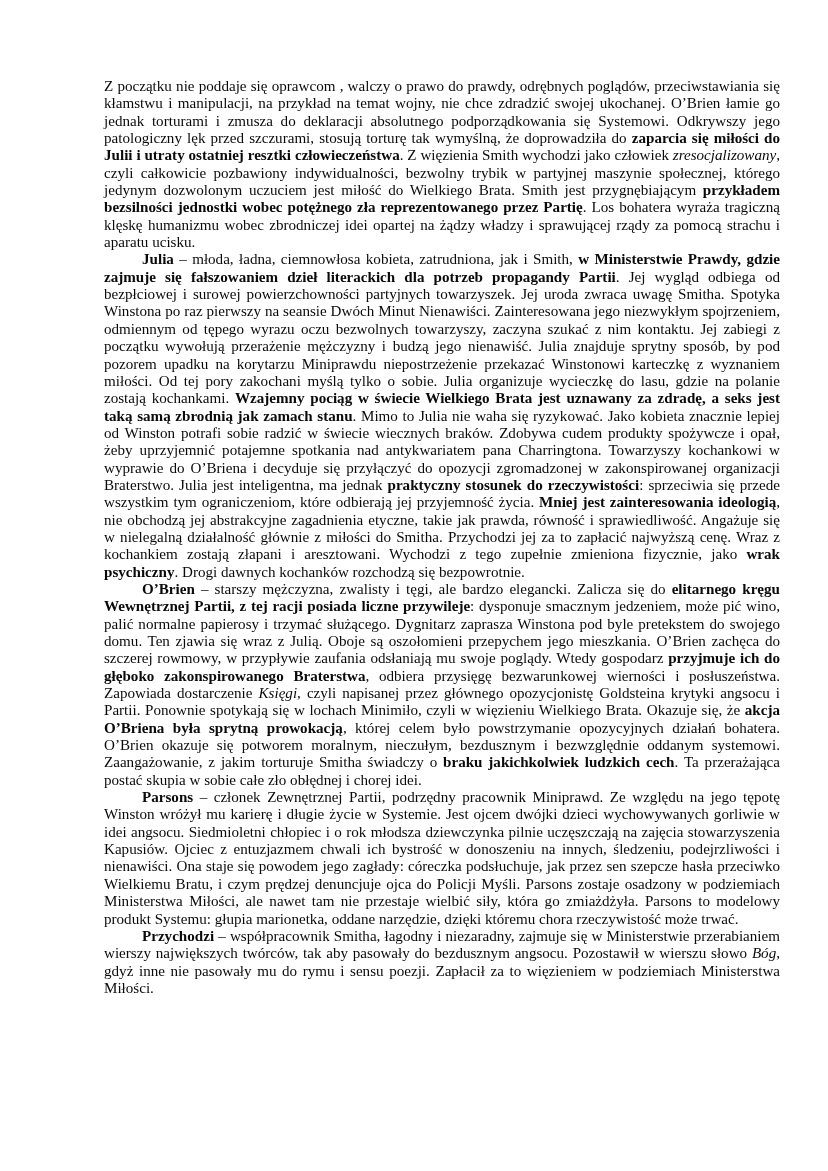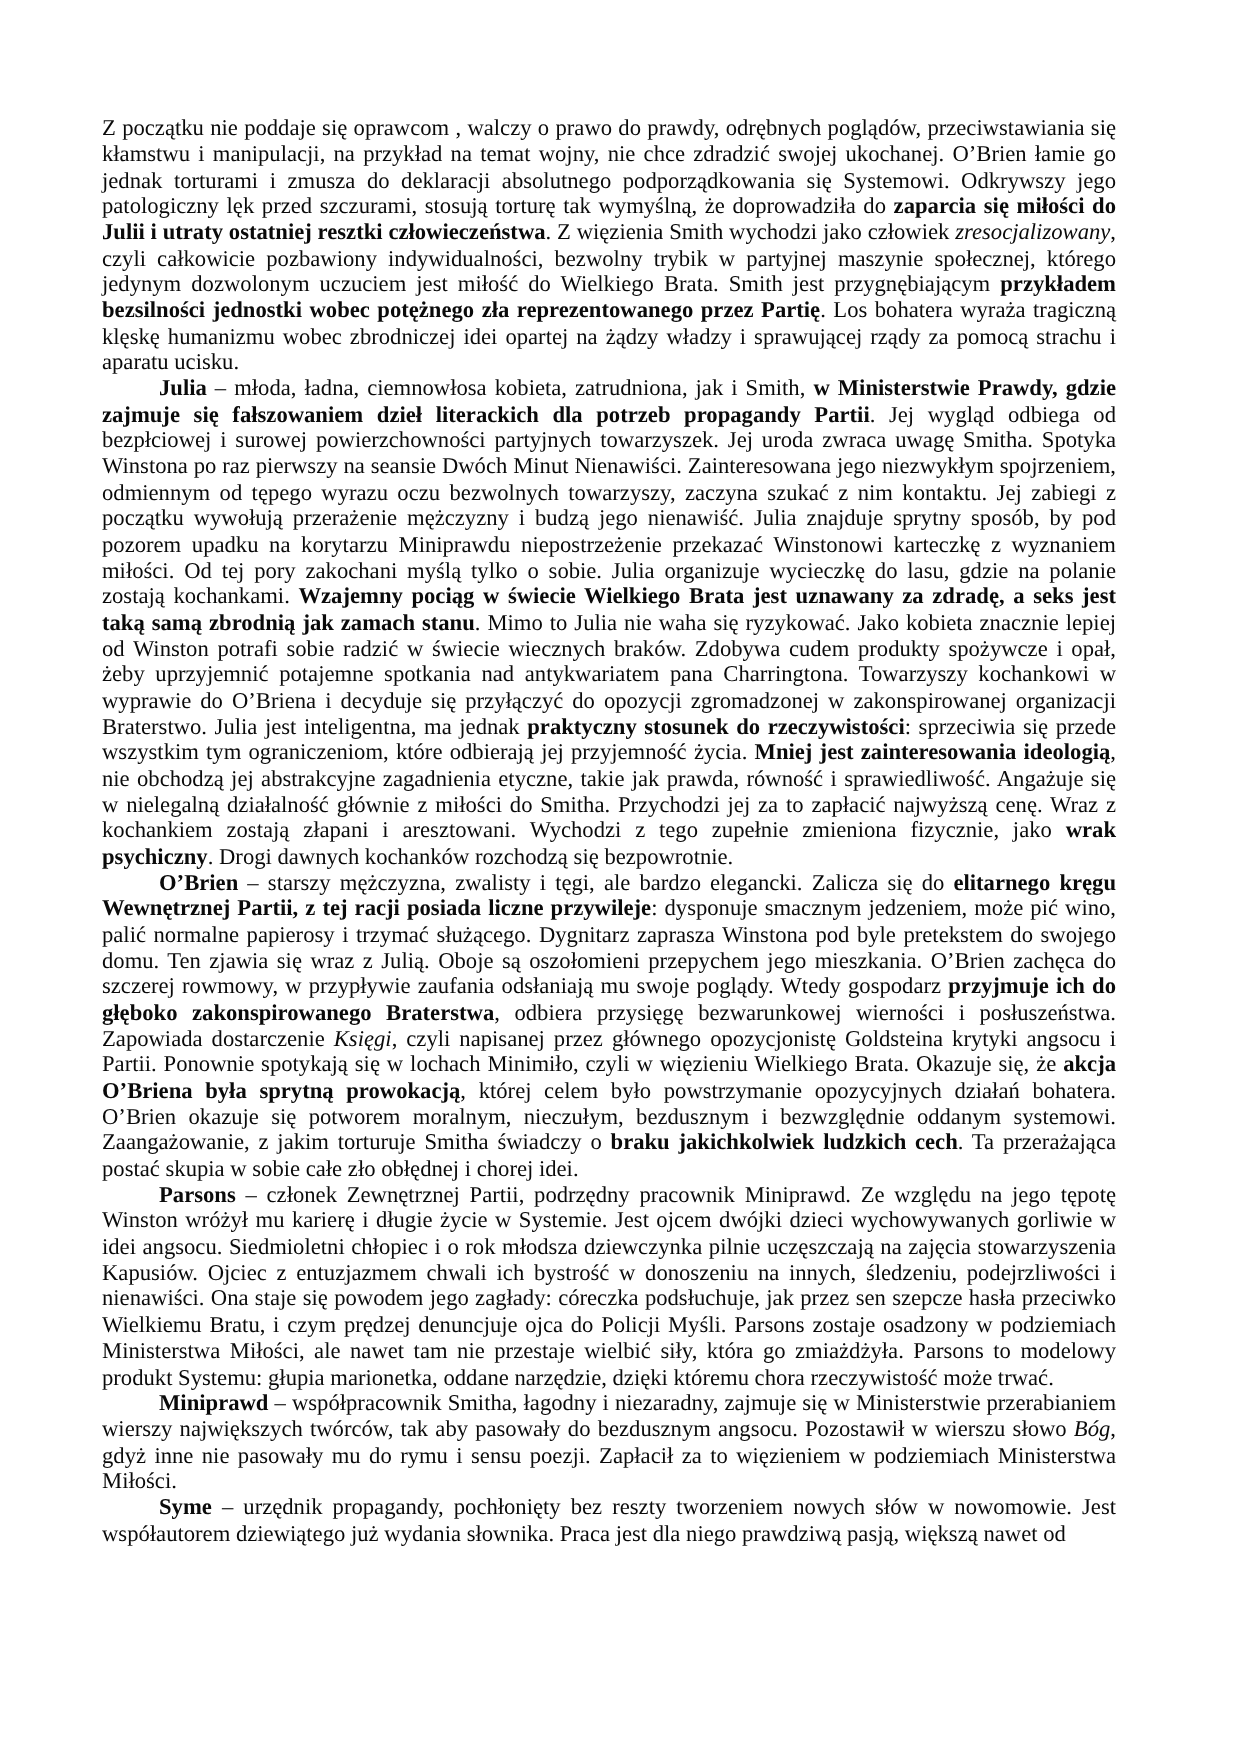--- a/index.html
+++ b/index.html
@@ -13,21 +13,21 @@
     font-family: "Liberation Serif", "DejaVu Serif", serif;
     color: #000000;
     overflow: hidden;
   }
   #page {
     width: 756px;
     height: 1171px;
     position: relative;
     background: #ffffff;
     box-sizing: border-box;
-    padding: 78px 76px 0 68px;
+    padding: 78px 76px 0 104px;
   }
   #doc-body {
     width: 676px;
     font-size: 15.1px;
     line-height: 17.35px;
     text-align: justify;
     text-justify: inter-word;
     -webkit-hyphens: none;
     hyphens: none;
     color: #0a0a0a;
@@ -46,16 +46,15 @@
 </style>
 </head>
 <body>
 
 <div id="page" style="background: rgb(255, 255, 255);">
   <div id="doc-body" style="color: rgb(10, 10, 10);">
       <p class="para noindent"><span>Z początku nie poddaje się oprawcom , walczy o prawo do prawdy, odrębnych poglądów, przeciwstawiania się kłamstwu i manipulacji, na przykład na temat wojny, nie chce zdradzić swojej ukochanej. O’Brien łamie go jednak torturami i zmusza do deklaracji absolutnego podporządkowania się Systemowi. Odkrywszy jego patologiczny lęk przed szczurami, stosują torturę tak wymyślną, że doprowadziła do </span><b>zaparcia się miłości do Julii i utraty ostatniej resztki człowieczeństwa</b><span>. Z więzienia Smith wychodzi jako człowiek </span><i>zresocjalizowany</i><span>, czyli całkowicie pozbawiony indywidualności, bezwolny trybik w partyjnej maszynie społecznej, którego jedynym dozwolonym uczuciem jest miłość do Wielkiego Brata. Smith jest przygnębiającym </span><b>przykładem bezsilności jednostki wobec potężnego zła reprezentowanego przez Partię</b><span>. Los bohatera wyraża tragiczną klęskę humanizmu wobec zbrodniczej idei opartej na żądzy władzy i sprawującej rządy za pomocą strachu i aparatu ucisku.</span></p>
       <p class="para"><b>Julia</b><span> – młoda, ładna, ciemnowłosa kobieta, zatrudniona, jak i Smith, </span><b>w Ministerstwie Prawdy, gdzie zajmuje się fałszowaniem dzieł literackich dla potrzeb propagandy Partii</b><span>. Jej wygląd odbiega od bezpłciowej i surowej powierzchowności partyjnych towarzyszek. Jej uroda zwraca uwagę Smitha. Spotyka Winstona po raz pierwszy na seansie Dwóch Minut Nienawiści. Zainteresowana jego niezwykłym spojrzeniem, odmiennym od tępego wyrazu oczu bezwolnych towarzyszy, zaczyna szukać z nim kontaktu. Jej zabiegi z początku wywołują przerażenie mężczyzny i budzą jego nienawiść. Julia znajduje sprytny sposób, by pod pozorem upadku na korytarzu Miniprawdu niepostrzeżenie przekazać Winstonowi karteczkę z wyznaniem miłości. Od tej pory zakochani myślą tylko o sobie. Julia organizuje wycieczkę do lasu, gdzie na polanie zostają kochankami. </span><b>Wzajemny pociąg w świecie Wielkiego Brata jest uznawany za zdradę, a seks jest taką samą zbrodnią jak zamach stanu</b><span>. Mimo to Julia nie waha się ryzykować. Jako kobieta znacznie lepiej od Winston potrafi sobie radzić w świecie wiecznych braków. Zdobywa cudem produkty spożywcze i opał, żeby uprzyjemnić potajemne spotkania nad antykwariatem pana Charringtona. Towarzyszy kochankowi w wyprawie do O’Briena i decyduje się przyłączyć do opozycji zgromadzonej w zakonspirowanej organizacji Braterstwo. Julia jest inteligentna, ma jednak </span><b>praktyczny stosunek do rzeczywistości</b><span>: sprzeciwia się przede wszystkim tym ograniczeniom, które odbierają jej przyjemność życia. </span><b>Mniej jest zainteresowania ideologią</b><span>, nie obchodzą jej abstrakcyjne zagadnienia etyczne, takie jak prawda, równość i sprawiedliwość. Angażuje się w nielegalną działalność głównie z miłości do Smitha. Przychodzi jej za to zapłacić najwyższą cenę. Wraz z kochankiem zostają złapani i aresztowani. Wychodzi z tego zupełnie zmieniona fizycznie, jako </span><b>wrak psychiczny</b><span>. Drogi dawnych kochanków rozchodzą się bezpowrotnie.</span></p>
       <p class="para"><b>O’Brien</b><span> – starszy mężczyzna, zwalisty i tęgi, ale bardzo elegancki. Zalicza się do </span><b>elitarnego kręgu Wewnętrznej Partii, z tej racji posiada liczne przywileje</b><span>: dysponuje smacznym jedzeniem, może pić wino, palić normalne papierosy i trzymać służącego. Dygnitarz zaprasza Winstona pod byle pretekstem do swojego domu. Ten zjawia się wraz z Julią. Oboje są oszołomieni przepychem jego mieszkania. O’Brien zachęca do szczerej rowmowy, w przypływie zaufania odsłaniają mu swoje poglądy. Wtedy gospodarz </span><b>przyjmuje ich do głęboko zakonspirowanego Braterstwa</b><span>, odbiera przysięgę bezwarunkowej wierności i posłuszeństwa. Zapowiada dostarczenie </span><i>Księgi</i><span>, czyli napisanej przez głównego opozycjonistę Goldsteina krytyki angsocu i Partii. Ponownie spotykają się w lochach Minimiło, czyli w więzieniu Wielkiego Brata. Okazuje się, że </span><b>akcja O’Briena była sprytną prowokacją</b><span>, której celem było powstrzymanie opozycyjnych działań bohatera. O’Brien okazuje się potworem moralnym, nieczułym, bezdusznym i bezwzględnie oddanym systemowi. Zaangażowanie, z jakim torturuje Smitha świadczy o </span><b>braku jakichkolwiek ludzkich cech</b><span>. Ta przerażająca postać skupia w sobie całe zło obłędnej i chorej idei.</span></p>
       <p class="para"><b>Parsons</b><span> – członek Zewnętrznej Partii, podrzędny pracownik Miniprawd. Ze względu na jego tępotę Winston wróżył mu karierę i długie życie w Systemie. Jest ojcem dwójki dzieci wychowywanych gorliwie w idei angsocu. Siedmioletni chłopiec i o rok młodsza dziewczynka pilnie uczęszczają na zajęcia stowarzyszenia Kapusiów. Ojciec z entuzjazmem chwali ich bystrość w donoszeniu na innych, śledzeniu, podejrzliwości i nienawiści. Ona staje się powodem jego zagłady: córeczka podsłuchuje, jak przez sen szepcze hasła przeciwko Wielkiemu Bratu, i czym prędzej denuncjuje ojca do Policji Myśli. Parsons zostaje osadzony w podziemiach Ministerstwa Miłości, ale nawet tam nie przestaje wielbić siły, która go zmiażdżyła. Parsons to modelowy produkt Systemu: głupia marionetka, oddane narzędzie, dzięki któremu chora rzeczywistość może trwać.</span></p>
-      <p class="para"><b>Miniprawd</b><span> – współpracownik Smitha, łagodny i niezaradny, zajmuje się w Ministerstwie przerabianiem wierszy największych twórców, tak aby pasowały do bezdusznym angsocu. Pozostawił w wierszu słowo </span><i>Bóg</i><span>, gdyż inne nie pasowały mu do rymu i sensu poezji. Zapłacił za to więzieniem w podziemiach Ministerstwa Miłości.</span></p>
-      <p class="para"><b>Syme</b><span> – urzędnik propagandy, pochłonięty bez reszty tworzeniem nowych słów w nowomowie. Jest współautorem dziewiątego już wydania słownika. Praca jest dla niego prawdziwą pasją, większą nawet od</span></p>
+      <p class="para"><b>Przychodzi</b><span> – współpracownik Smitha, łagodny i niezaradny, zajmuje się w Ministerstwie przerabianiem wierszy największych twórców, tak aby pasowały do bezdusznym angsocu. Pozostawił w wierszu słowo </span><i>Bóg</i><span>, gdyż inne nie pasowały mu do rymu i sensu poezji. Zapłacił za to więzieniem w podziemiach Ministerstwa Miłości.</span></p>
     </div>
 </div>
 
 </body></html>

